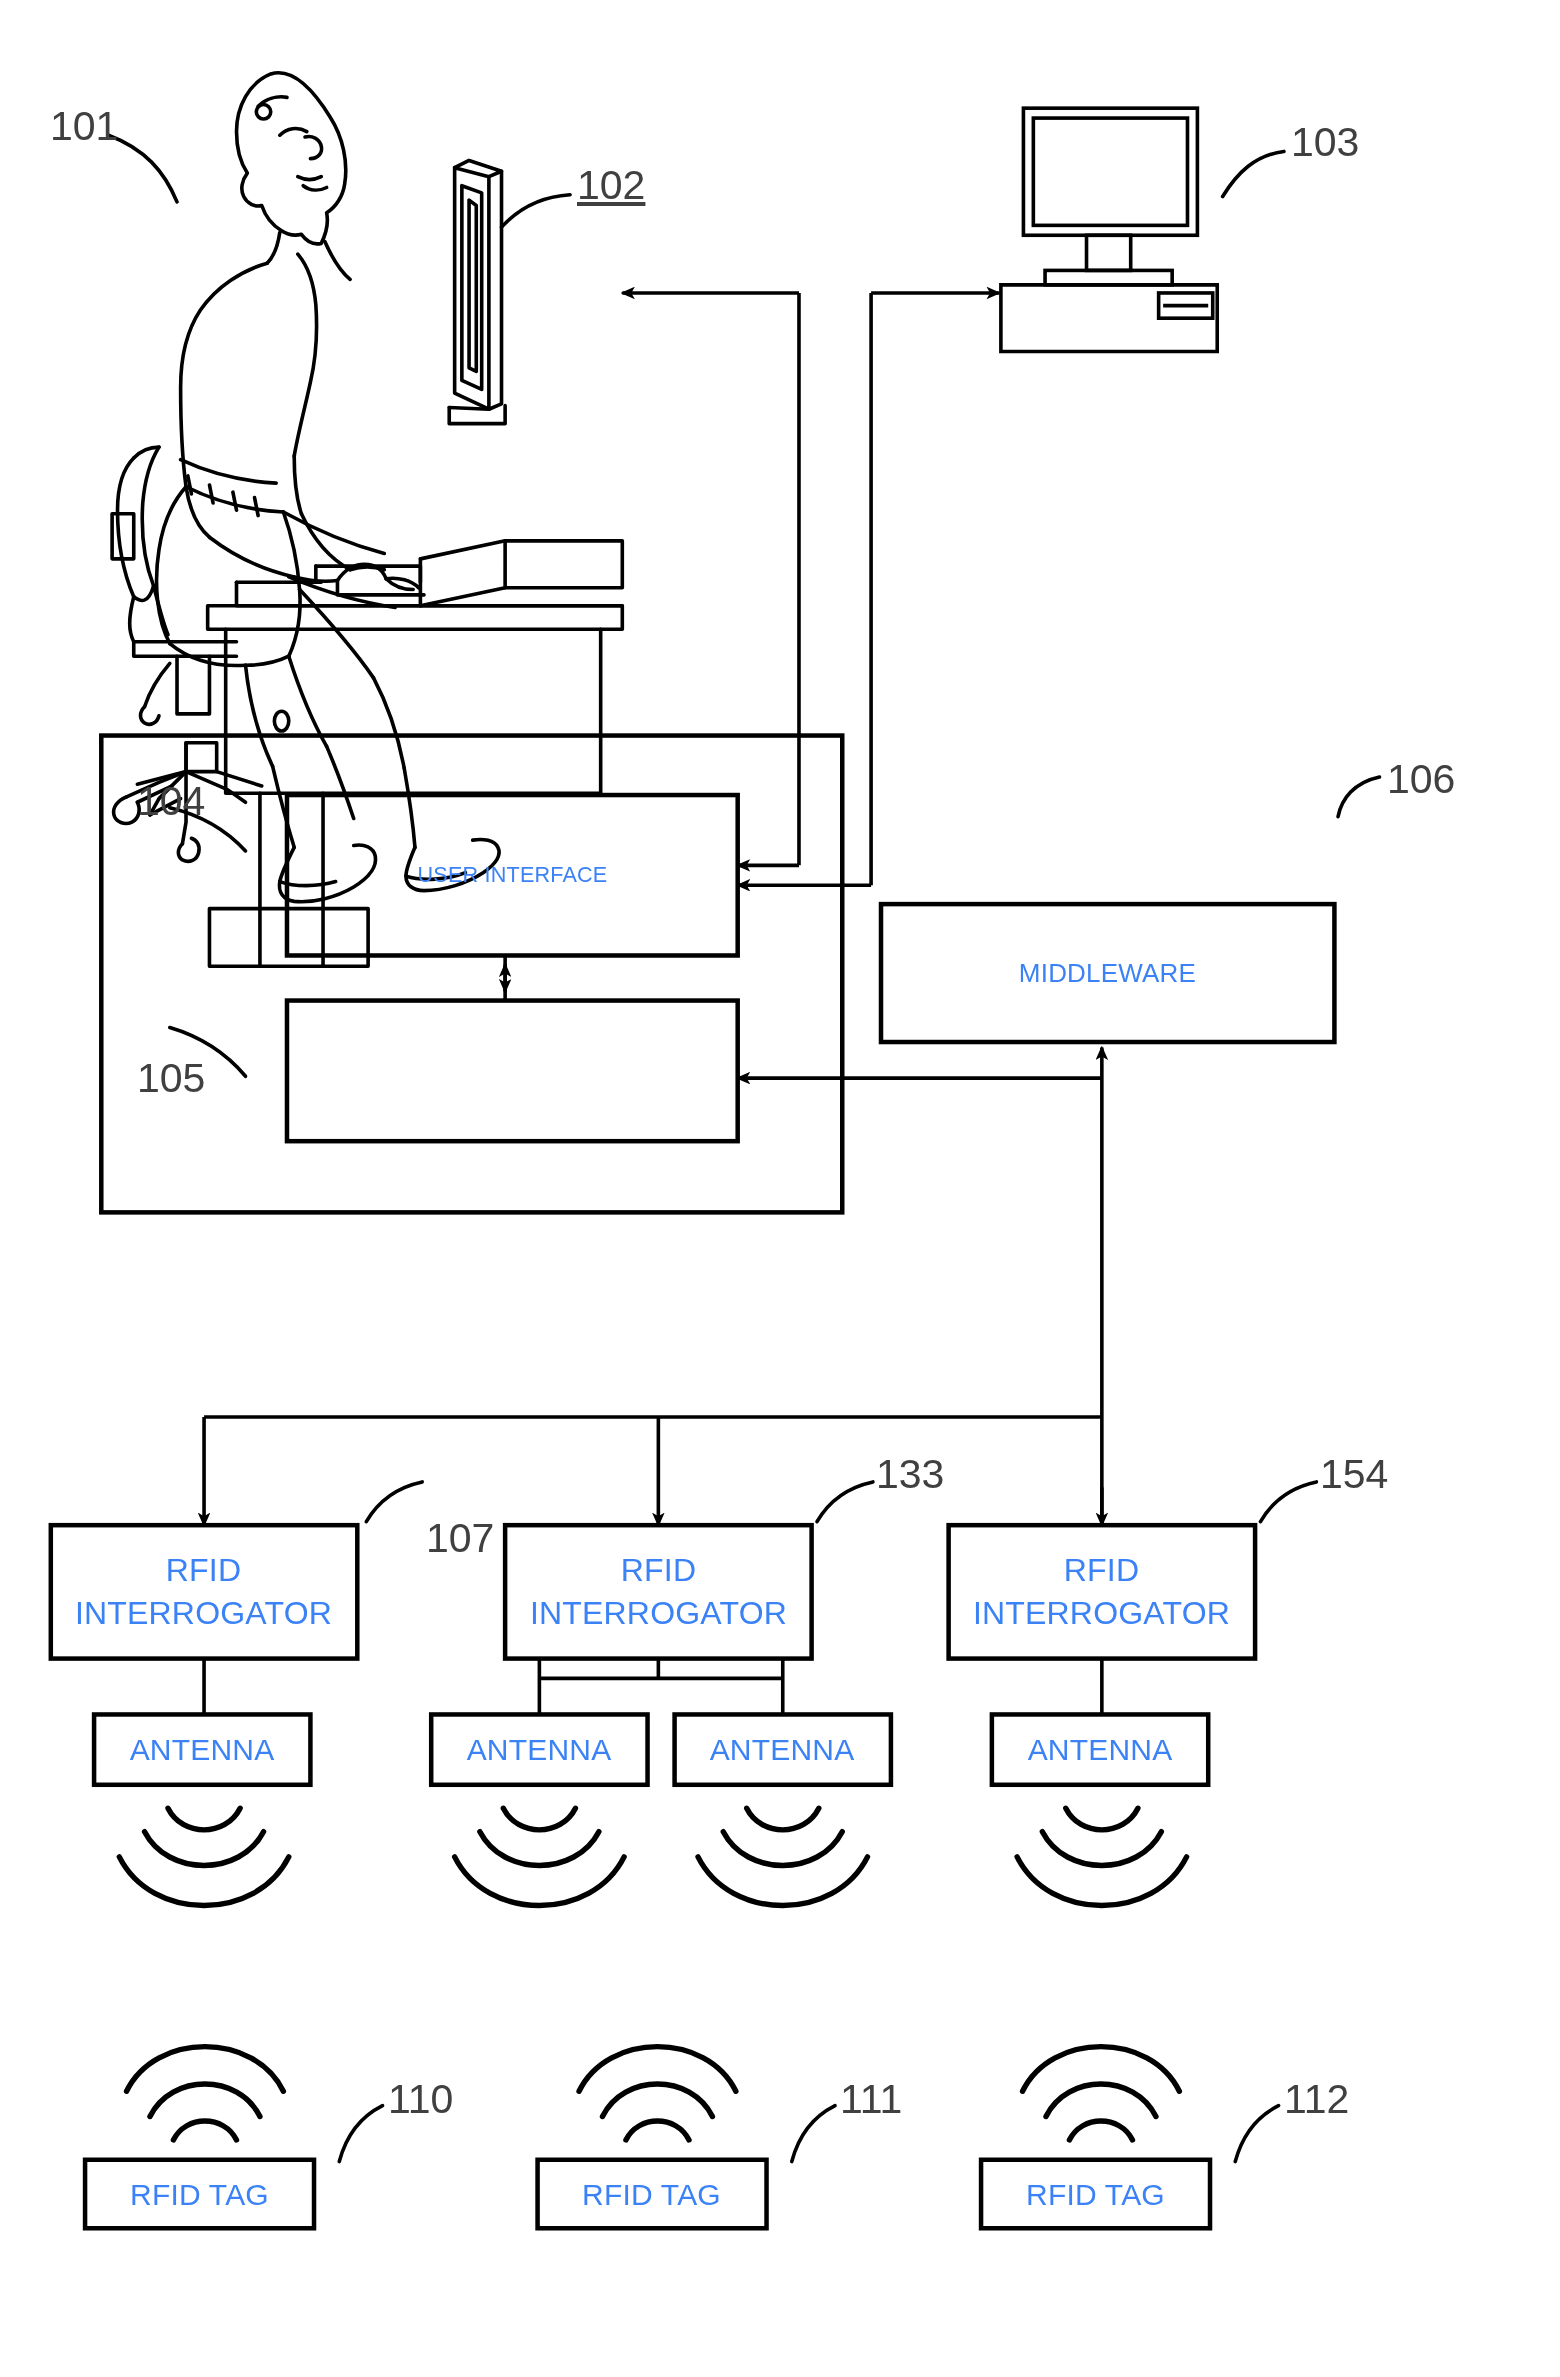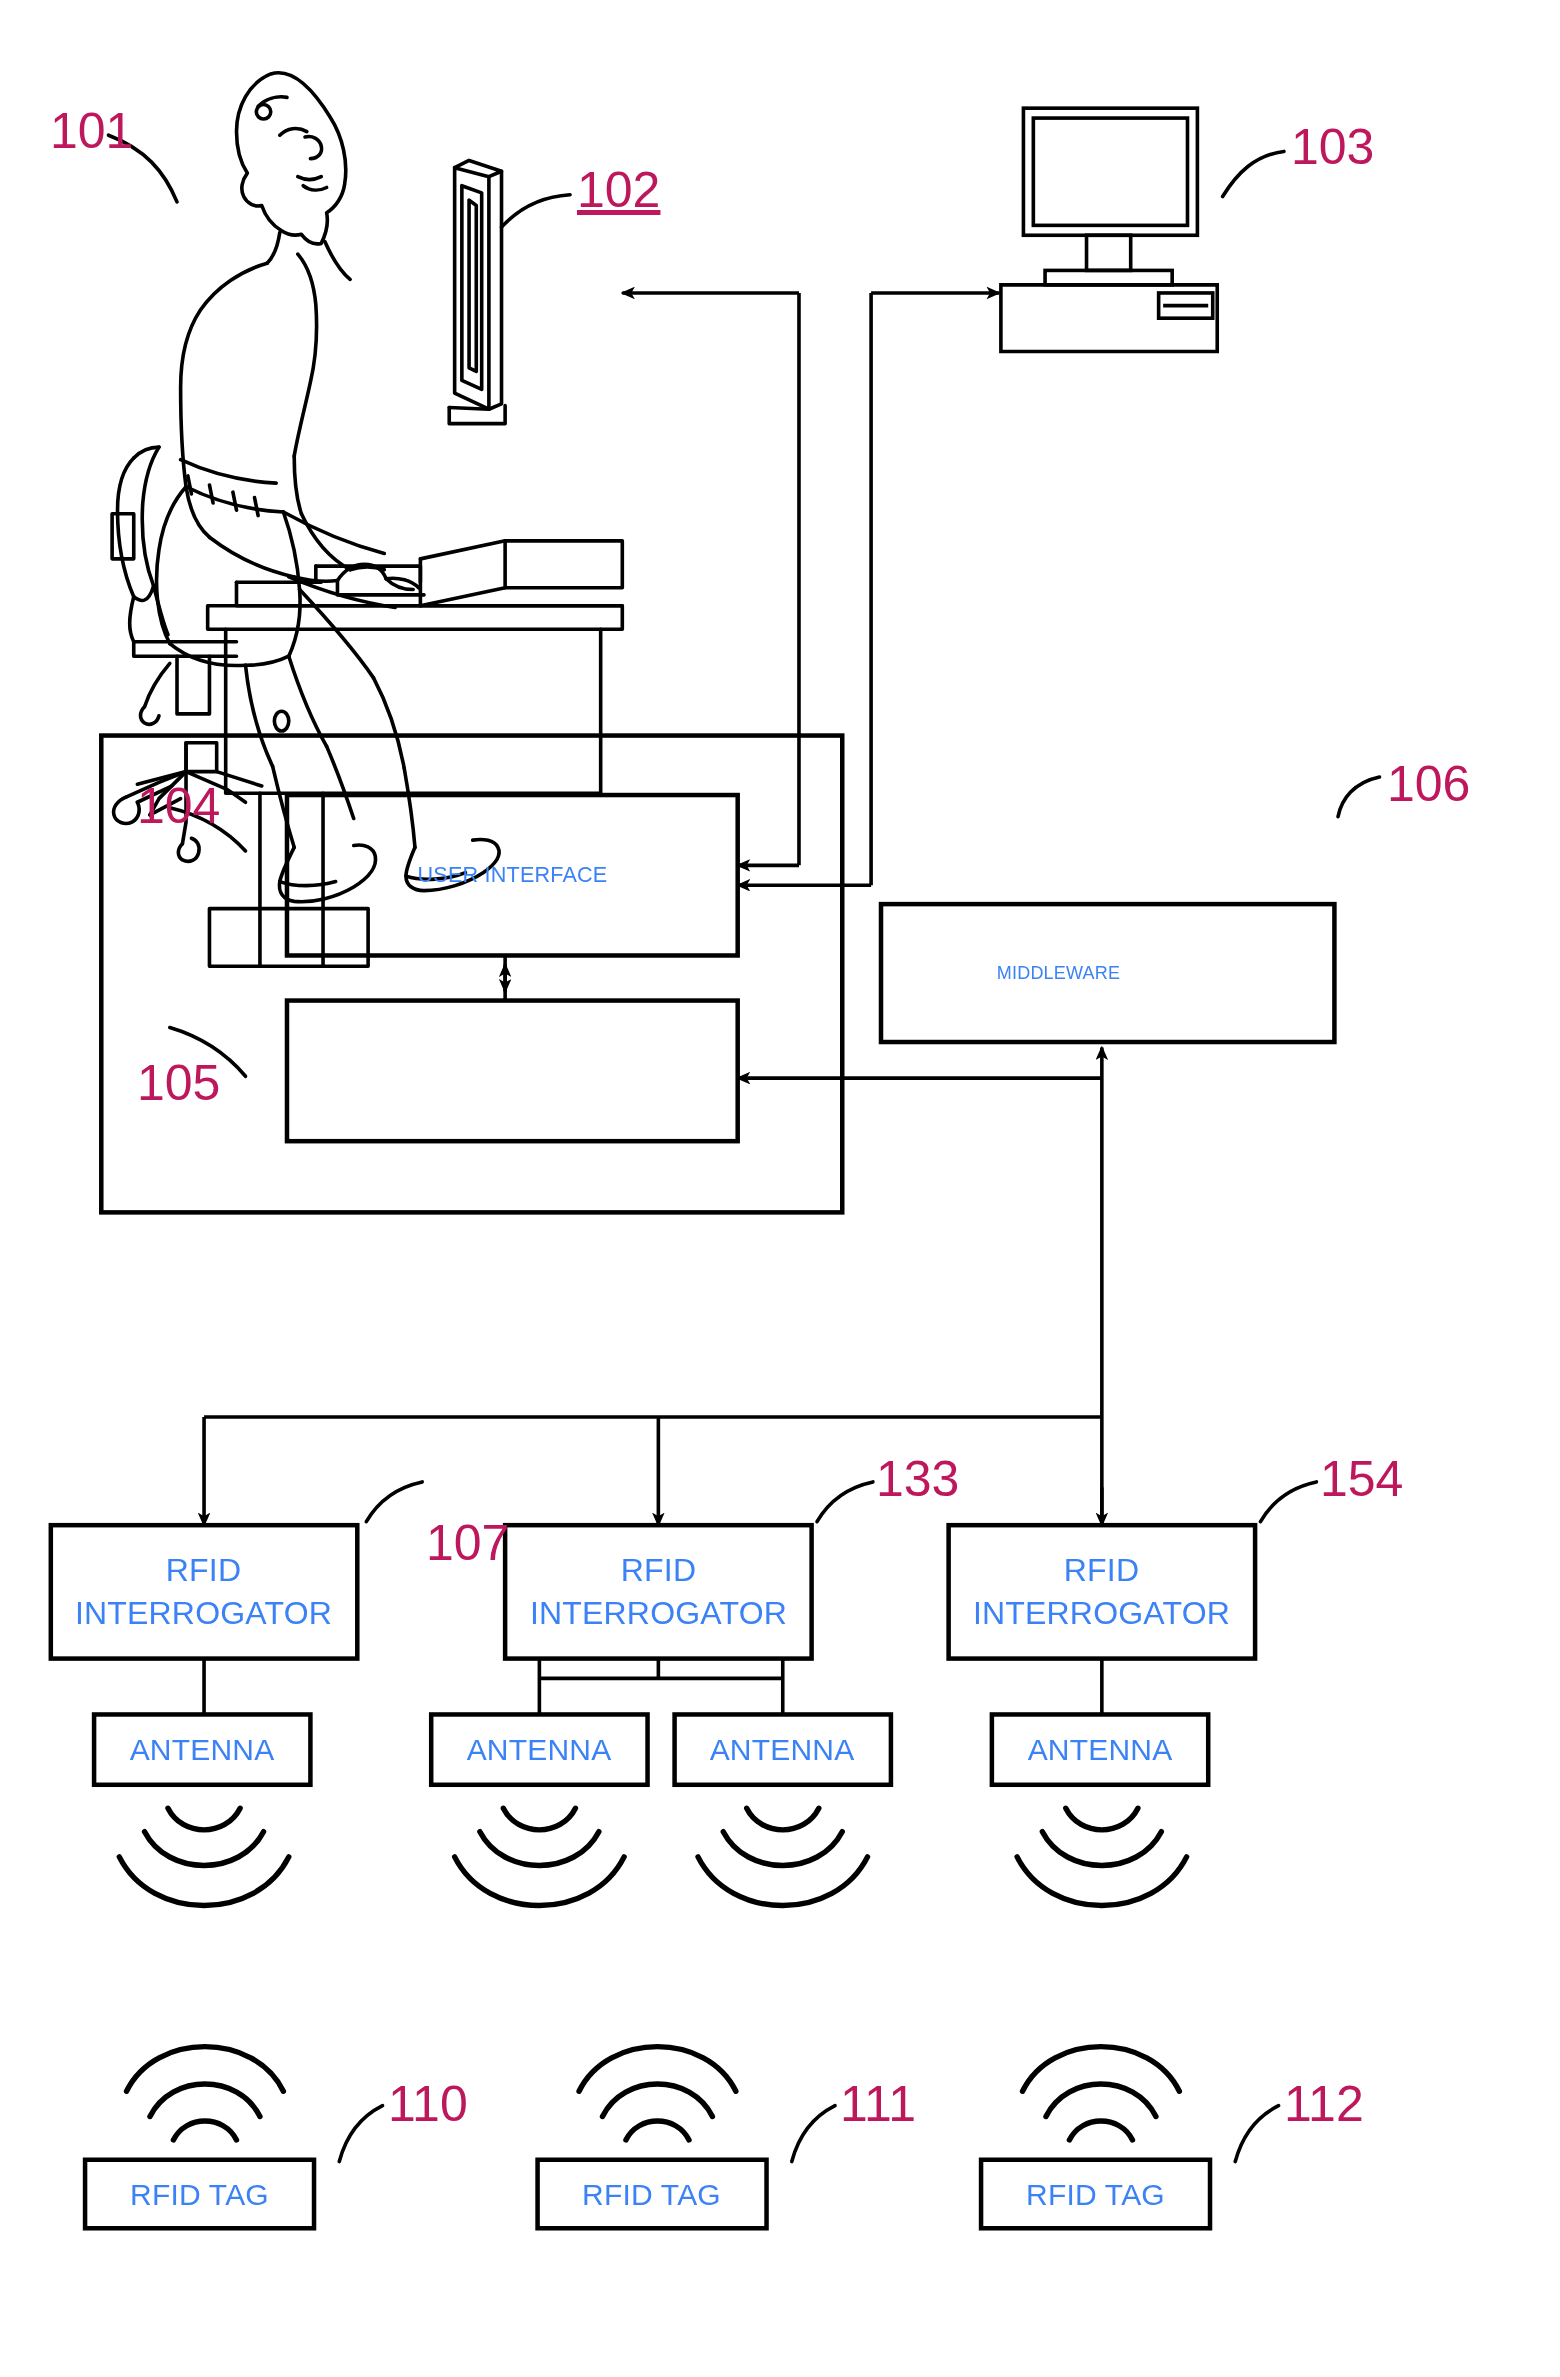--- a/index.html
+++ b/index.html
@@ -30,23 +30,23 @@
     align-items: center;
     justify-content: center;
     text-align: center;
     color: #3b82f6;
     font-family: "Liberation Sans", sans-serif;
     letter-spacing: 0.2px;
     pointer-events: none;
   }
   .ref {
     position: absolute;
-    color: #be185d;
+    color: #404040;
     font-family: "Liberation Sans", sans-serif;
-    font-size: 50px;
+    font-size: 41px;
     line-height: 1;
     white-space: nowrap;
   }
 </style>
 </head>
 <body>
 
 <div id="figure">
 
   <svg viewBox="0 0 1731 2637" xmlns="http://www.w3.org/2000/svg">
@@ -298,21 +298,21 @@
       <path d="M1460,1644 C1432,1650 1412,1664 1398,1688"></path>
       <path d="M424,2336 C400,2348 384,2368 376,2398"></path>
       <path d="M926,2336 C902,2348 886,2368 878,2398"></path>
       <path d="M1418,2336 C1394,2348 1378,2368 1370,2398"></path>
     </g>
   </svg>
 
   <div class="blk-label" style="left:287px; top:795px; width:451px; height:160px; font-size:21.6px;">USER INTERFACE</div>
 
 
-  <div class="blk-label" style="left:832px; top:904px; width:453px; height:138px; font-size:18px;">MIDDLEWARE</div>
+  <div class="blk-label" style="left:881px; top:904px; width:453px; height:138px; font-size:26px;">MIDDLEWARE</div>
 
   <div class="blk-label" style="left:50px; top:1525px; width:307px; height:133px; font-size:32px; flex-direction:column; line-height:1.32;">
     <span>RFID</span>
     <span>INTERROGATOR</span>
   </div>
   <div class="blk-label" style="left:505px; top:1525px; width:307px; height:133px; font-size:32px; flex-direction:column; line-height:1.32;">
     <span>RFID</span>
     <span>INTERROGATOR</span>
   </div>
   <div class="blk-label" style="left:948px; top:1525px; width:307px; height:133px; font-size:32px; flex-direction:column; line-height:1.32;">

